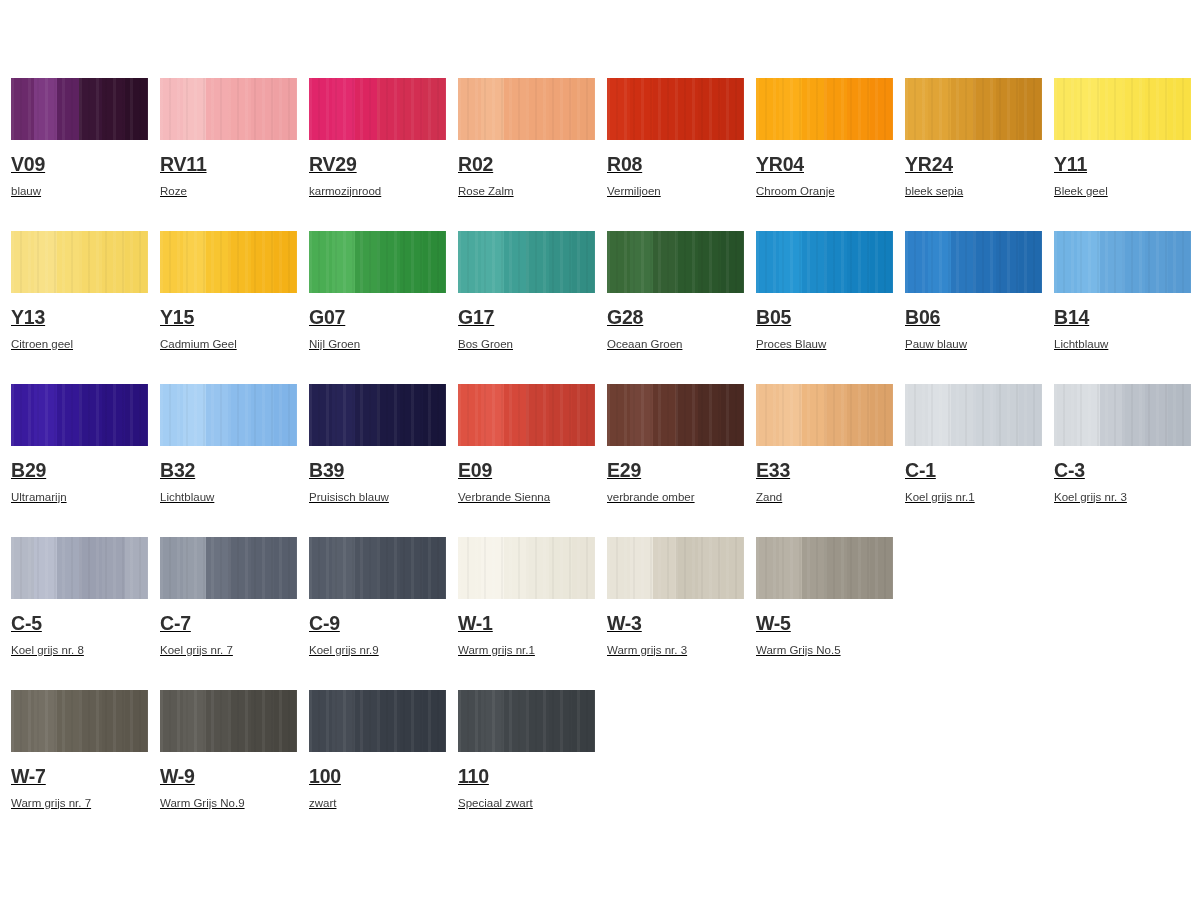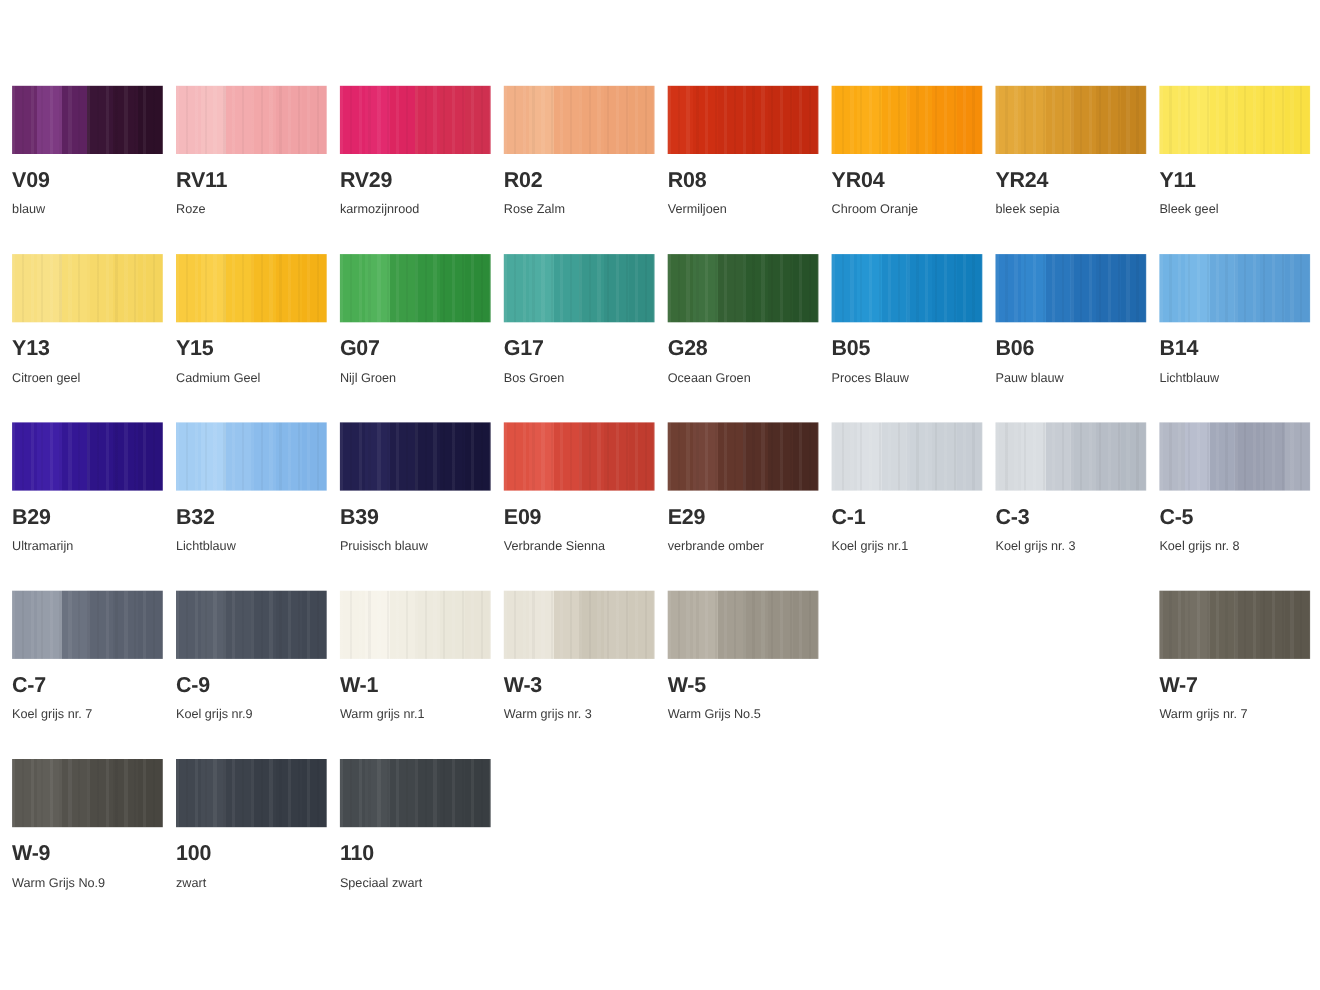--- a/index.html
+++ b/index.html
@@ -15,20 +15,21 @@
     -webkit-font-smoothing: antialiased;
     overflow: hidden;
   }
 
   #chart {
     position: relative;
     width: 1200px;
     height: 900px;
     box-sizing: border-box;
     padding: 78px 0 0 0;
+    text-decoration: underline;
   }
 
   .grid {
     position: relative;
     width: 1200px;
     margin: 0;
     padding: 0 0 0 11px;
     box-sizing: border-box;
     display: grid;
     grid-template-columns: repeat(8, 137px);
@@ -192,20 +193,25 @@
         <div class="swatch" style="background: linear-gradient(90deg, rgb(222, 82, 66) 0%, rgb(222, 82, 66) 16.667%, rgb(225, 88, 74) 16.667%, rgb(225, 88, 74) 33.333%, rgb(213, 72, 58) 33.333%, rgb(213, 72, 58) 50%, rgb(201, 65, 52) 50%, rgb(201, 65, 52) 66.667%, rgb(196, 62, 49) 66.667%, rgb(196, 62, 49) 83.333%, rgb(192, 60, 47) 83.333%, rgb(192, 60, 47) 100%);"></div>
         <div class="code">E09</div>
         <div class="name">Verbrande Sienna</div>
       </div>
       <div class="cell">
         <div class="swatch" style="background: linear-gradient(90deg, rgb(110, 63, 50) 0%, rgb(110, 63, 50) 16.667%, rgb(116, 69, 58) 16.667%, rgb(116, 69, 58) 33.333%, rgb(99, 55, 44) 33.333%, rgb(99, 55, 44) 50%, rgb(87, 48, 39) 50%, rgb(87, 48, 39) 66.667%, rgb(79, 44, 36) 66.667%, rgb(79, 44, 36) 83.333%, rgb(74, 41, 34) 83.333%, rgb(74, 41, 34) 100%);"></div>
         <div class="code">E29</div>
         <div class="name">verbrande omber</div>
       </div>
       <div class="cell">
+        <div class="swatch" style="background: linear-gradient(90deg, rgb(240, 191, 142) 0%, rgb(240, 191, 142) 16.667%, rgb(242, 196, 149) 16.667%, rgb(242, 196, 149) 33.333%, rgb(237, 183, 128) 33.333%, rgb(237, 183, 128) 50%, rgb(229, 173, 118) 50%, rgb(229, 173, 118) 66.667%, rgb(224, 167, 111) 66.667%, rgb(224, 167, 111) 83.333%, rgb(220, 162, 105) 83.333%, rgb(220, 162, 105) 100%);"></div>
+        <div class="code">E33</div>
+        <div class="name">Zand</div>
+      </div>
+      <div class="cell">
         <div class="swatch" style="background: linear-gradient(90deg, rgb(216, 220, 224) 0%, rgb(216, 220, 224) 16.667%, rgb(220, 224, 228) 16.667%, rgb(220, 224, 228) 33.333%, rgb(211, 216, 221) 33.333%, rgb(211, 216, 221) 50%, rgb(205, 211, 217) 50%, rgb(205, 211, 217) 66.667%, rgb(202, 208, 214) 66.667%, rgb(202, 208, 214) 83.333%, rgb(199, 205, 212) 83.333%, rgb(199, 205, 212) 100%);"></div>
         <div class="code">C-1</div>
         <div class="name">Koel grijs nr.1</div>
       </div>
       <div class="cell">
         <div class="swatch" style="background: linear-gradient(90deg, rgb(214, 218, 222) 0%, rgb(214, 218, 222) 16.667%, rgb(218, 222, 226) 16.667%, rgb(218, 222, 226) 33.333%, rgb(199, 204, 211) 33.333%, rgb(199, 204, 211) 50%, rgb(188, 194, 202) 50%, rgb(188, 194, 202) 66.667%, rgb(183, 189, 198) 66.667%, rgb(183, 189, 198) 83.333%, rgb(179, 186, 195) 83.333%, rgb(179, 186, 195) 100%);"></div>
         <div class="code">C-3</div>
         <div class="name">Koel grijs nr. 3</div>
       </div>
       <div class="cell">

